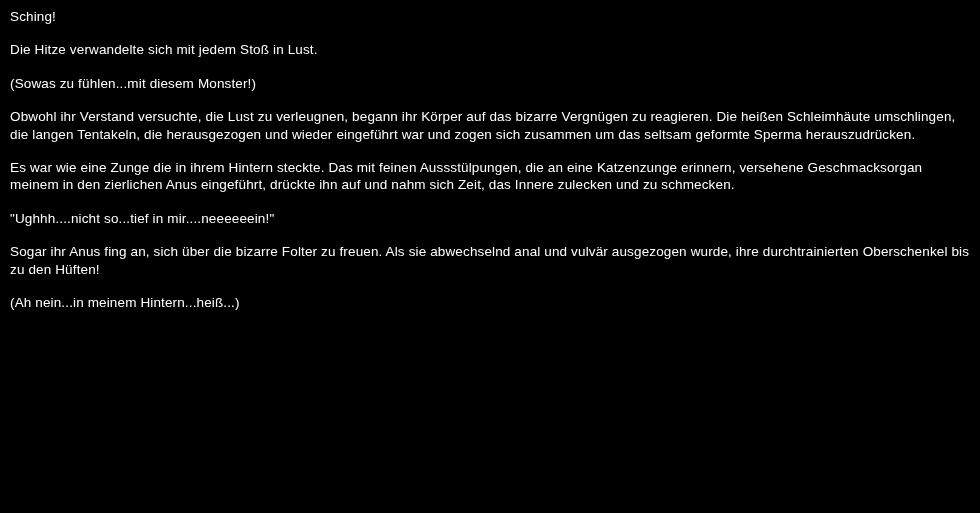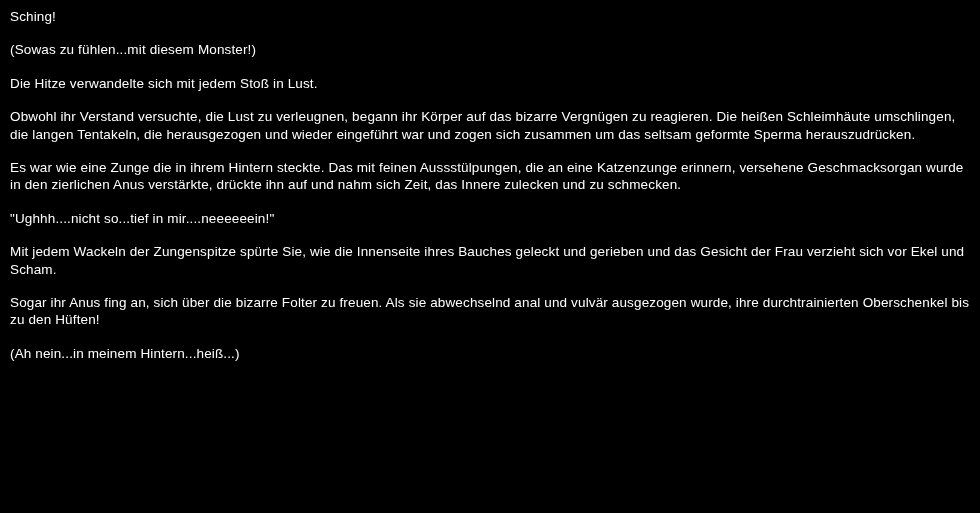--- a/index.html
+++ b/index.html
@@ -33,21 +33,20 @@
   }
   .para:last-child {
     margin-bottom: 0;
   }
 </style>
 </head>
 <body>
 
 <div class="page">
   <p class="para">Sching!</p>
+  <p class="para">Die Hitze verwandelte sich mit jedem Stoß in Lust.</p>
   <p class="para">(Sowas zu fühlen...mit diesem Monster!)</p>
-  <p class="para">Die Hitze verwandelte sich mit jedem Stoß in Lust.</p>
   <p class="para">Obwohl ihr Verstand versuchte, die Lust zu verleugnen, begann ihr Körper auf das bizarre Vergnügen zu reagieren. Die heißen Schleimhäute umschlingen, die langen Tentakeln, die herausgezogen und wieder eingeführt war und zogen sich zusammen um das seltsam geformte Sperma herauszudrücken.</p>
-  <p class="para">Es war wie eine Zunge die in ihrem Hintern steckte. Das mit feinen Aussstülpungen, die an eine Katzenzunge erinnern, versehene Geschmacksorgan wurde in den zierlichen Anus verstärkte, drückte ihn auf und nahm sich Zeit, das Innere zulecken und zu schmecken.</p>
+  <p class="para">Es war wie eine Zunge die in ihrem Hintern steckte. Das mit feinen Aussstülpungen, die an eine Katzenzunge erinnern, versehene Geschmacksorgan meinem in den zierlichen Anus eingeführt, drückte ihn auf und nahm sich Zeit, das Innere zulecken und zu schmecken.</p>
   <p class="para">"Ughhh....nicht so...tief in mir....neeeeeein!"</p>
-  <p class="para">Mit jedem Wackeln der Zungenspitze spürte Sie, wie die Innenseite ihres Bauches geleckt und gerieben und das Gesicht der Frau verzieht sich vor Ekel und Scham.</p>
   <p class="para">Sogar ihr Anus fing an, sich über die bizarre Folter zu freuen. Als sie abwechselnd anal und vulvär ausgezogen wurde, ihre durchtrainierten Oberschenkel bis zu den Hüften!</p>
   <p class="para">(Ah nein...in meinem Hintern...heiß...)</p>
 </div>
 
 </body></html>

